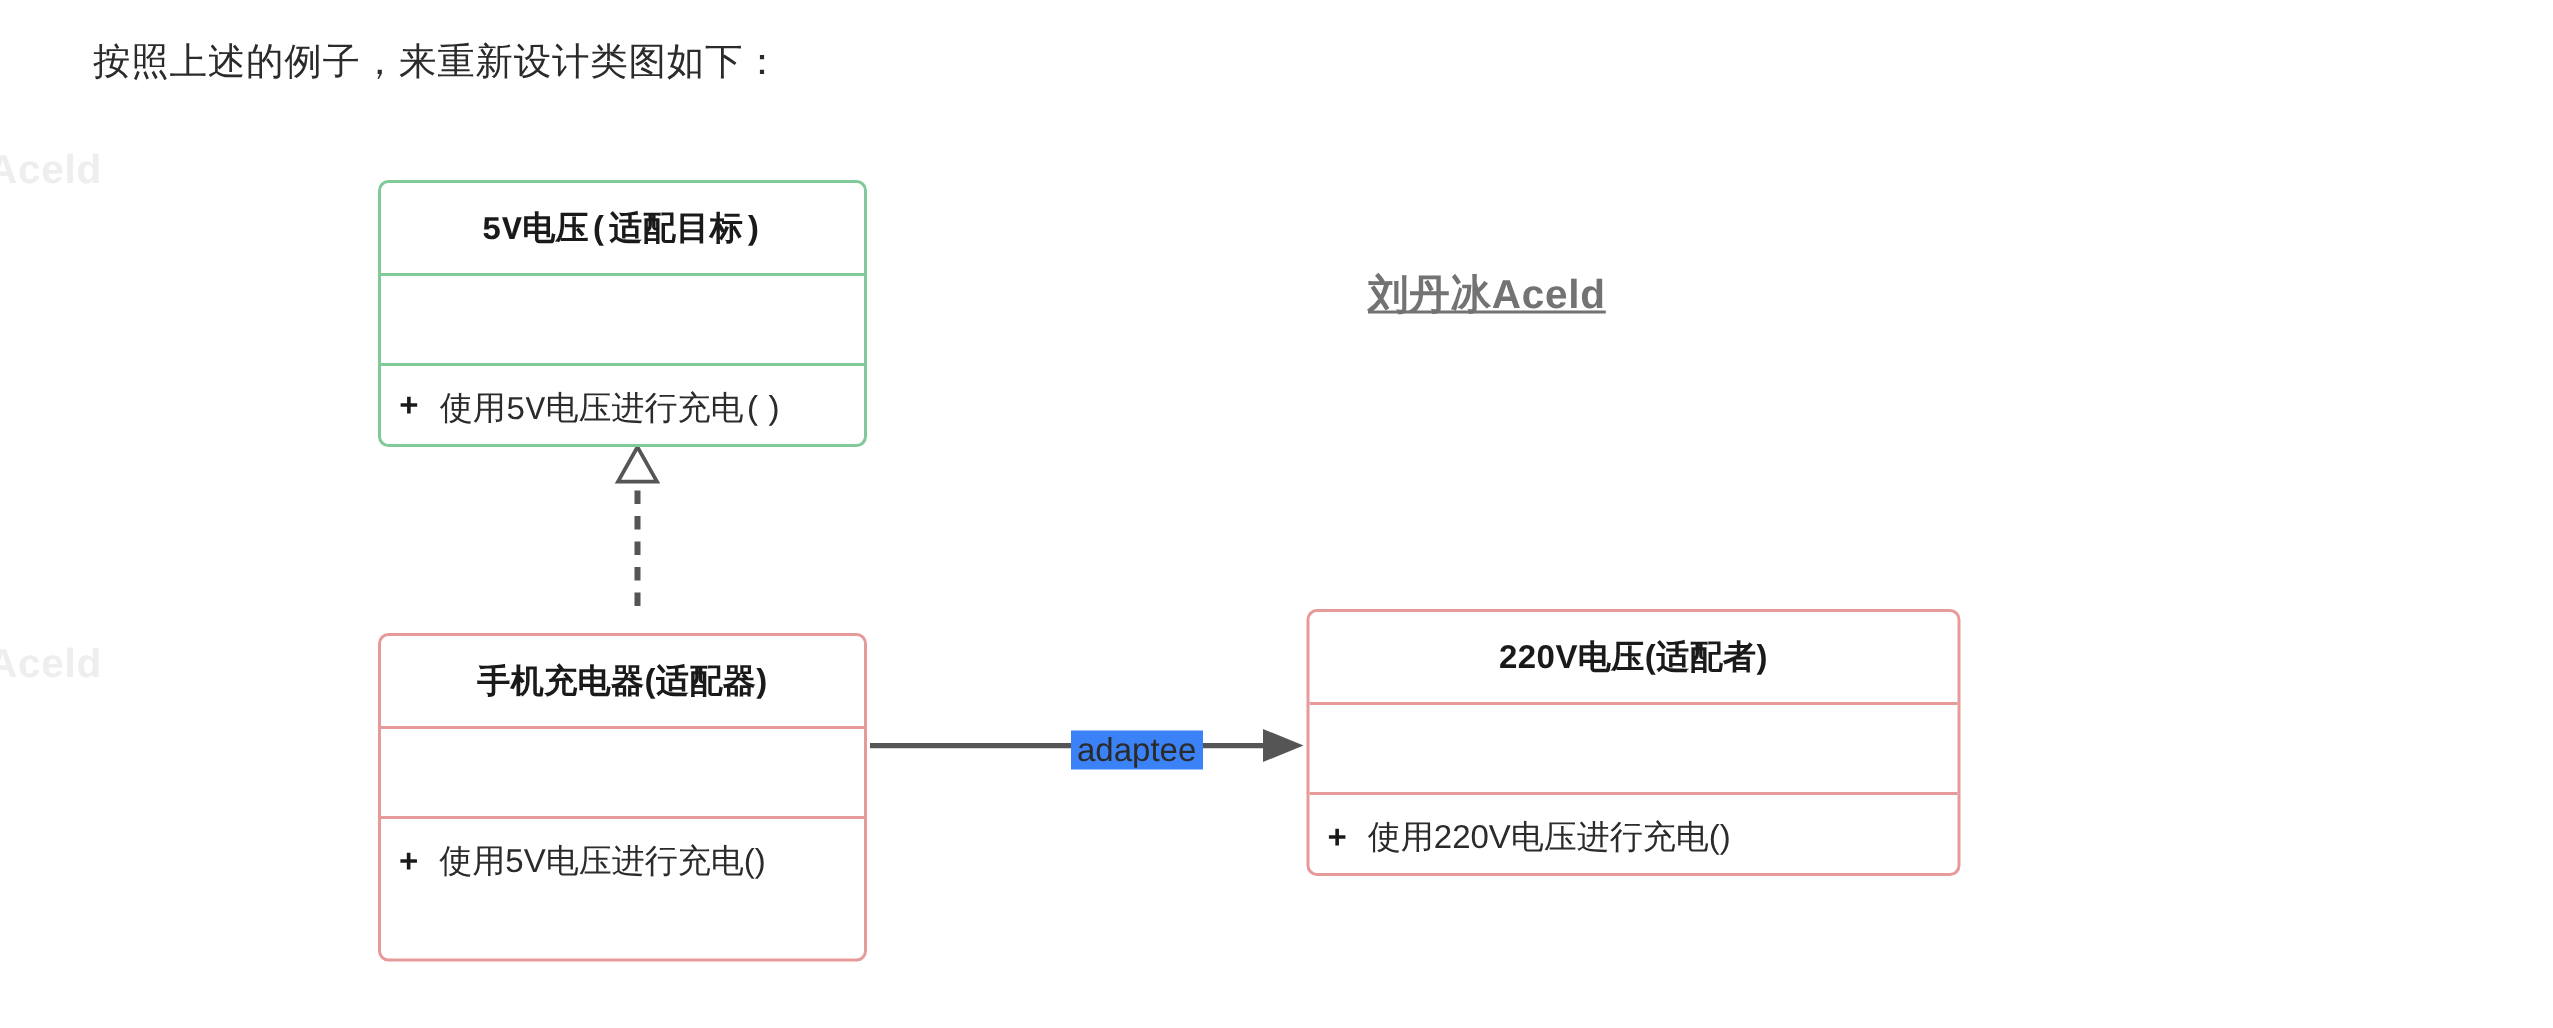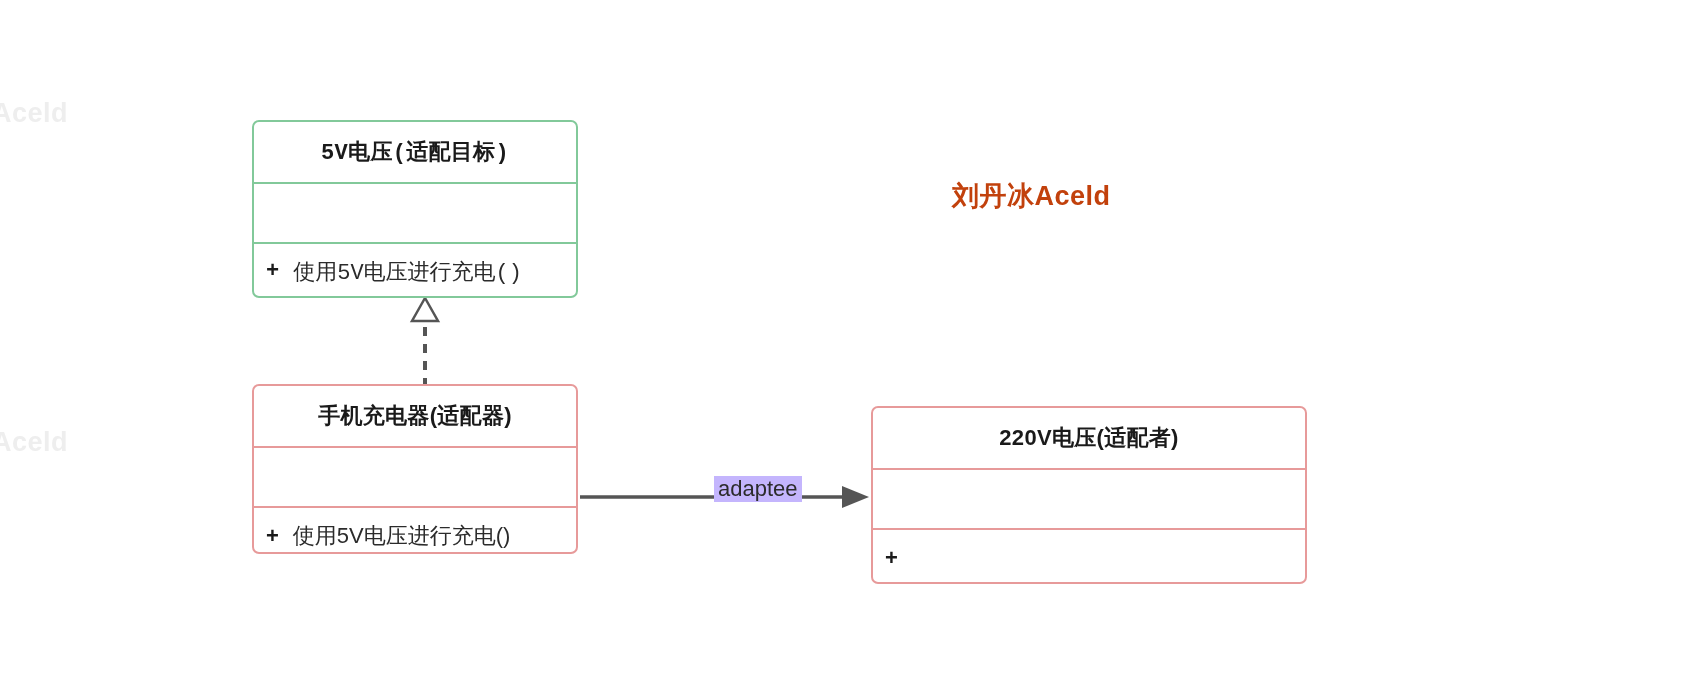--- a/index.html
+++ b/index.html
@@ -28,27 +28,28 @@
     top: 24px;
     font-size: 25px;
     color: #2b2b2b;
     letter-spacing: 0.5px;
     white-space: nowrap;
   }
 
   
   .wm-center {
     position: absolute;
-    left: 952px;
+    left: 912px;
     top: 178px;
     font-size: 27px;
     font-weight: bold;
-    color: #c2410c;
+    color: #737373;
     white-space: nowrap;
     letter-spacing: 0.5px;
+    text-decoration: underline;
   }
   .wm-edge {
     position: absolute;
     left: -8px;
     font-size: 27px;
     font-weight: bold;
     color: #eeeeee;
     white-space: nowrap;
     letter-spacing: 0.5px;
   }
@@ -96,50 +97,51 @@
   }
   .divider {
     height: 0;
     border-top: 2.5px solid;
   }
   .green .divider { border-color: #82c99a; }
   .pink  .divider { border-color: #e79a9a; }
 
   
   #box-target   { left: 252px; top: 120px;  width: 326px; height: 178px; }
-  #box-adapter  { left: 252px; top: 384px;  width: 326px; height: 170px; }
+  #box-adapter  { left: 252px; top: 422px;  width: 326px; height: 219px; }
   #box-adaptee  { left: 871px; top: 406px;  width: 436px; height: 178px; }
 
   .row-title { height: 60px; }
   .row-attrs { height: 58px; }
   .row-meth  { height: 55px; }
 
   
   #connectors {
     position: absolute;
     left: 0; top: 0;
     width: 1702px; height: 685px;
     pointer-events: none;
   }
   .edge-label {
     position: absolute;
     left: 714px;
-    top: 476px;
+    top: 487px;
     font-size: 22px;
     color: #2b2b2b;
-    background: #c4b5fd;
+    background: #3b82f6;
     padding: 0 4px;
     white-space: nowrap;
   }
 </style>
 </head>
 <body>
 
 <div id="canvas">
 
+  <div class="heading">按照上述的例子，来重新设计类图如下：</div>
 
   <div class="wm-edge one">Aceld</div>
   <div class="wm-edge two">Aceld</div>
   <div class="wm-center">刘丹冰Aceld</div>
 
   <svg id="connectors" viewBox="0 0 1702 685">
 
     <line x1="425" y1="404" x2="425" y2="320" stroke="#555555" stroke-width="4" stroke-dasharray="9 8"></line>
     <polygon points="425,298 412,321 438,321" fill="#ffffff" stroke="#555555" stroke-width="2.5"></polygon>
 
@@ -171,16 +173,17 @@
     </div>
   </div>
 
   <div class="class-box pink" id="box-adaptee">
     <div class="cb-title row-title">220V电压(适配者)</div>
     <div class="divider"></div>
     <div class="cb-attrs row-attrs"></div>
     <div class="divider"></div>
     <div class="cb-methods row-meth">
       <span class="vis">+</span>
+      <span>使用220V电压进行充电()</span>
     </div>
   </div>
 
 </div>
 
 </body></html>

